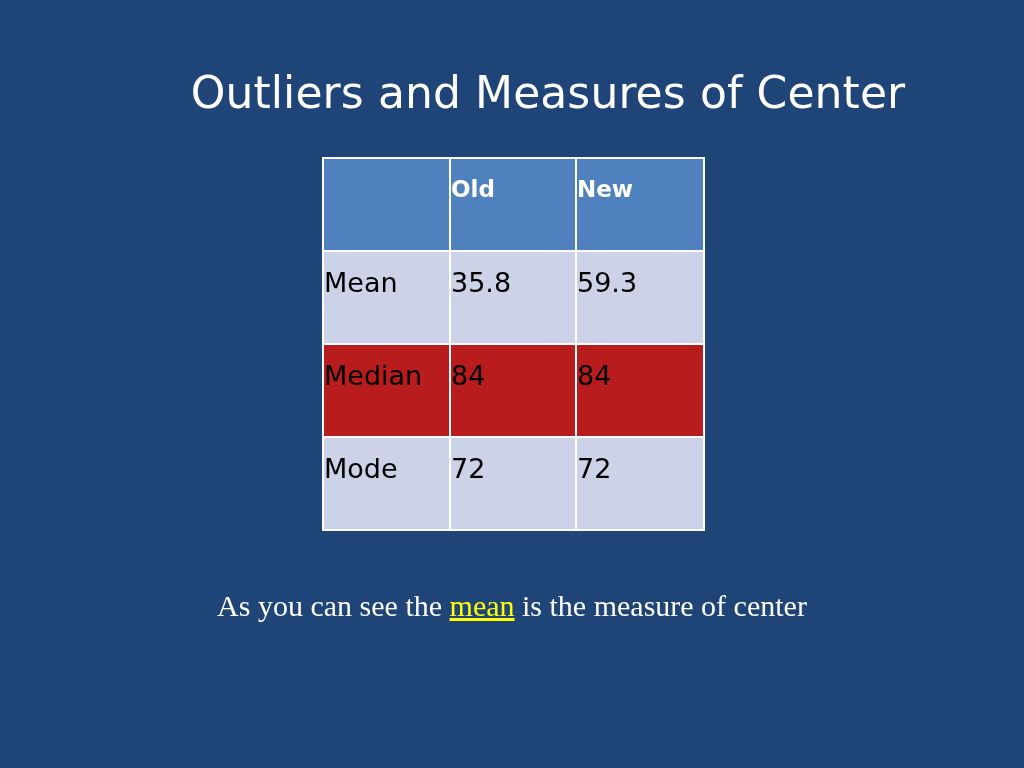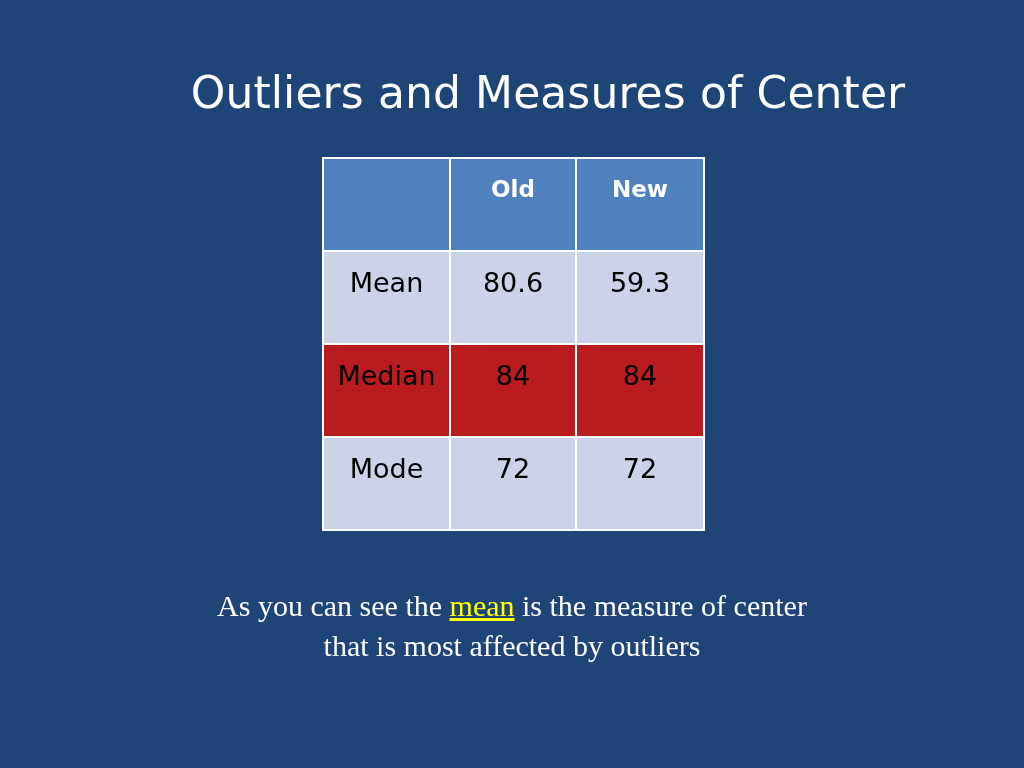--- a/index.html
+++ b/index.html
@@ -42,21 +42,21 @@
     left: 322px;
     top: 157px;
     width: 381px;
     border-collapse: collapse;
     table-layout: fixed;
   }
   .stats-table td {
     border: 2px solid #ffffff;
     padding: 0;
     vertical-align: top;
-    text-align: center;
+    text-align: left;
     height: 91px;
   }
   .stats-table col.c-label { width: 127px; }
   .stats-table col.c-old   { width: 126px; }
   .stats-table col.c-new   { width: 128px; }
 
   .hdr-cell {
     background: #4e81be;
     color: #ffffff;
     font-weight: bold;
@@ -121,21 +121,21 @@
         <td class="hdr-cell">
           <span class="cell-inner">New</span>
         </td>
       </tr>
 
       <tr class="row-band">
         <td class="body-cell">
           <span class="cell-inner">Mean</span>
         </td>
         <td class="body-cell">
-          <span class="cell-inner">80.6</span>
+          <span class="cell-inner">35.8</span>
         </td>
         <td class="body-cell">
           <span class="cell-inner">59.3</span>
         </td>
       </tr>
 
       <tr class="row-plain">
         <td class="body-cell">
           <span class="cell-inner">Median</span>
         </td>
@@ -154,15 +154,15 @@
         <td class="body-cell">
           <span class="cell-inner">72</span>
         </td>
         <td class="body-cell">
           <span class="cell-inner">72</span>
         </td>
       </tr>
     </tbody>
   </table>
 
-  <div class="caption"><span>As you can see the </span><span class="hl">mean</span><span> is the measure of center</span><br><span>that is most affected by outliers</span></div>
+  <div class="caption"><span>As you can see the </span><span class="hl">mean</span><span> is the measure of center</span><br></div>
 
 </div>
 
 </body></html>

